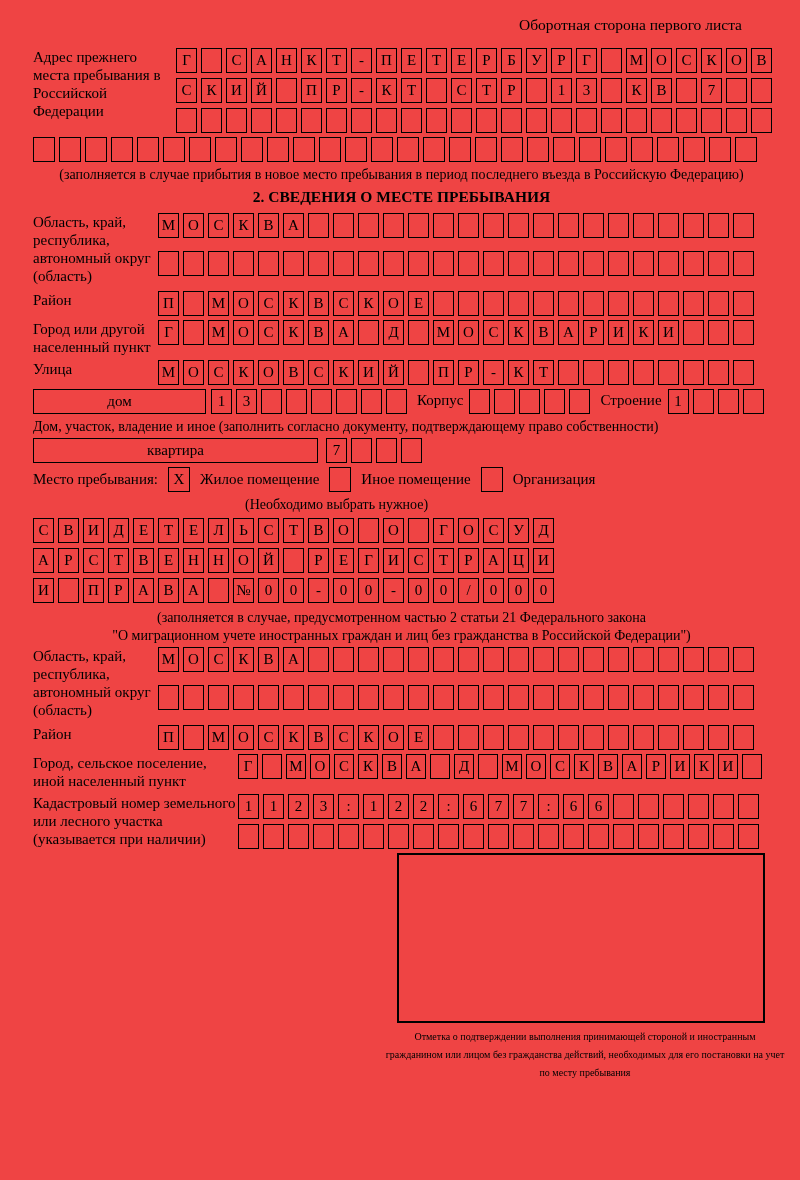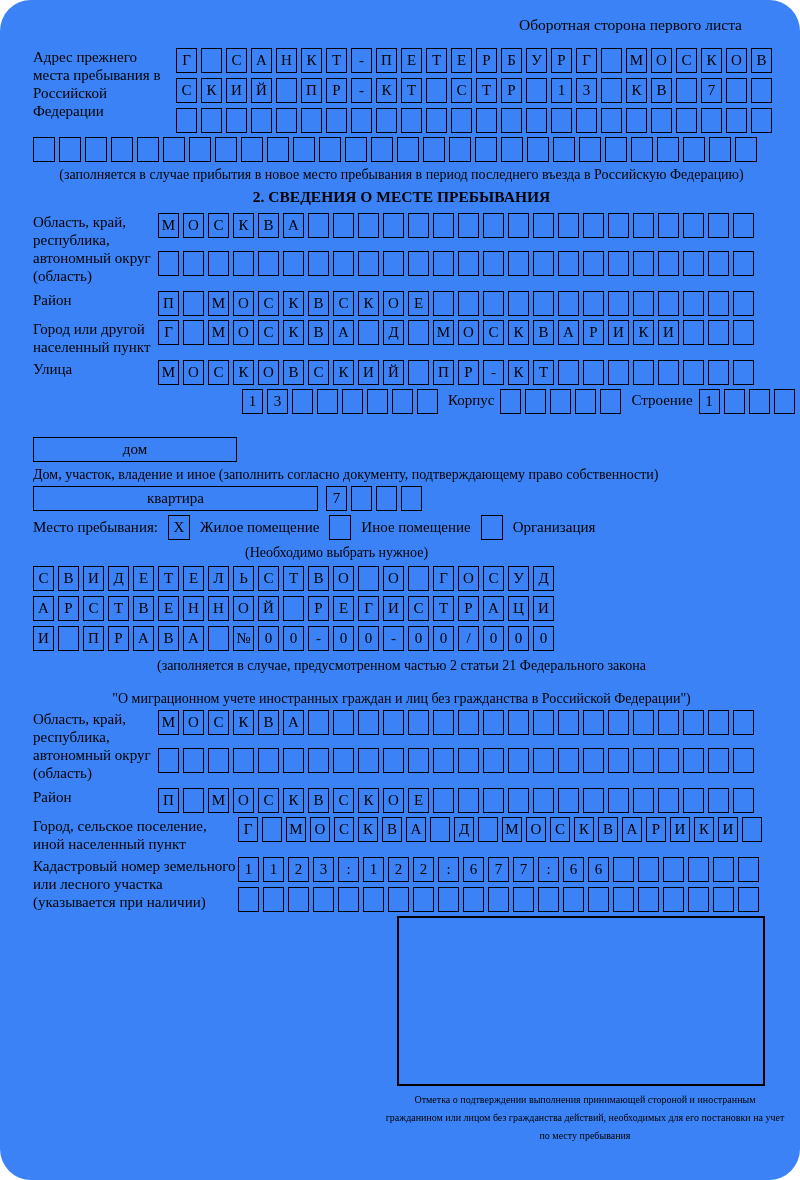--- a/index.html
+++ b/index.html
@@ -1,20 +1,19 @@
 <!DOCTYPE html>
 <html><head>
 <meta charset="utf-8">
 <style>
   html,body{margin:0;padding:0;background:#ffffff;}
   .page{
     position:relative;width:800px;height:1180px;box-sizing:border-box;
-    padding:16px 30px 0 33px;background:#3b82f6;color:#000;overflow:hidden;
+    padding:16px 30px 0 33px;background:#ef4444;color:#000;overflow:hidden;
     font-family:"Liberation Serif", serif;
-    border-radius:31px;
   }
   .top-note{text-align:right;font-size:15.5px;padding-right:28px;margin-bottom:14px;}
   .flexrow{display:flex;align-items:flex-start;margin-bottom:4px;}
   .lbl{font-size:15px;line-height:18px;flex:none;}
   .w143{width:143px;} .w125{width:125px;} .w205{width:205px;}
   .rows>.boxrow{margin-bottom:5px;}
   .rows>.boxrow:last-child{margin-bottom:0;}
   .gap14>.boxrow{margin-bottom:13px;}
   .boxrow{display:flex;gap:4px;flex:none;}
   .cell{
@@ -25,31 +24,31 @@
   .fullrow{margin-bottom:4px;}
   .fullrow .cell{width:22px;}
   .row22 .cell{width:20px;}
   .note{font-size:14px;line-height:17px;margin-bottom:3px;}
   .center{text-align:center;}
   .sec-title{font-weight:bold;text-align:center;font-size:15.5px;margin:5px 0 7px 0;}
   .field-rect{
     border:1.6px solid #000;height:25px;box-sizing:border-box;flex:none;
     display:flex;align-items:center;justify-content:center;font-size:15px;
   }
-  .w170{width:204px;margin-right:5px;margin-top:48px;}
+  .w170{width:173px;margin-right:5px;}
   .w285{width:285px;margin-right:8px;}
   .inline-lbl{font-size:15px;margin:3px 6px 0 10px;flex:none;}
   .mesto{align-items:center;font-size:15px;margin-top:2px;}
   .mesto span{margin-right:10px;}
   .cbx{
     width:22px;height:25px;border:1.6px solid #000;box-sizing:border-box;flex:none;
     display:inline-flex;align-items:center;justify-content:center;font-size:15px;
   }
   .mesto-note{margin-left:212px;margin-bottom:5px;}
-  .fact-note{margin-bottom:16px;}
+  .fact-note{margin-bottom:1px;}
   .stamp-wrap{margin-left:352px;width:400px;margin-top:2px;}
   .stamp-box{width:368px;height:170px;border:2px solid #000;box-sizing:border-box;margin:0 0 5px 12px;}
   .stamp-caption{font-size:10px;line-height:18px;text-align:center;}
   .mb6{margin-bottom:6px;}
 </style>
 </head>
 <body>
 
 <div class="page">
 

